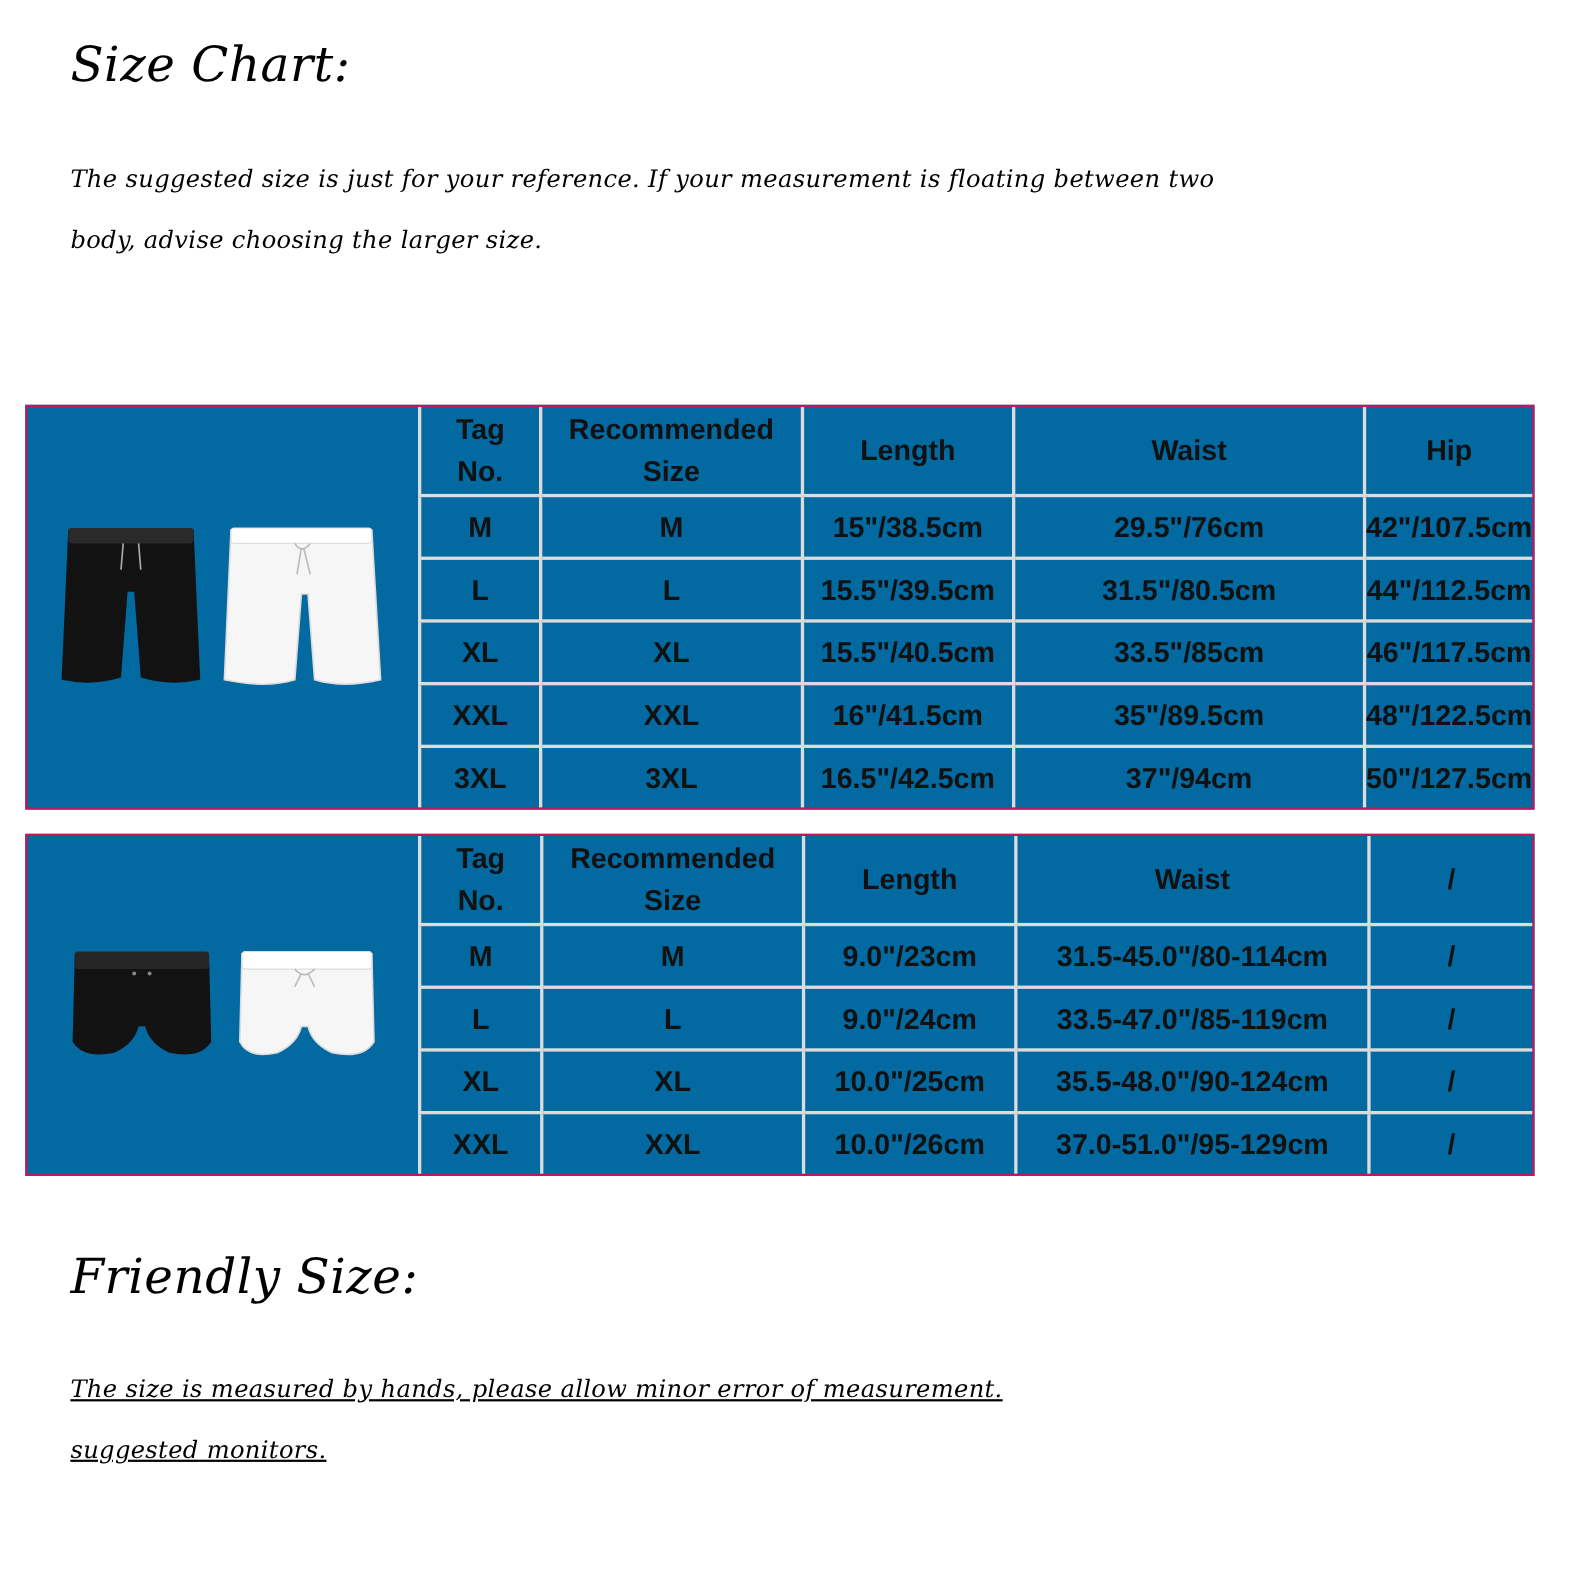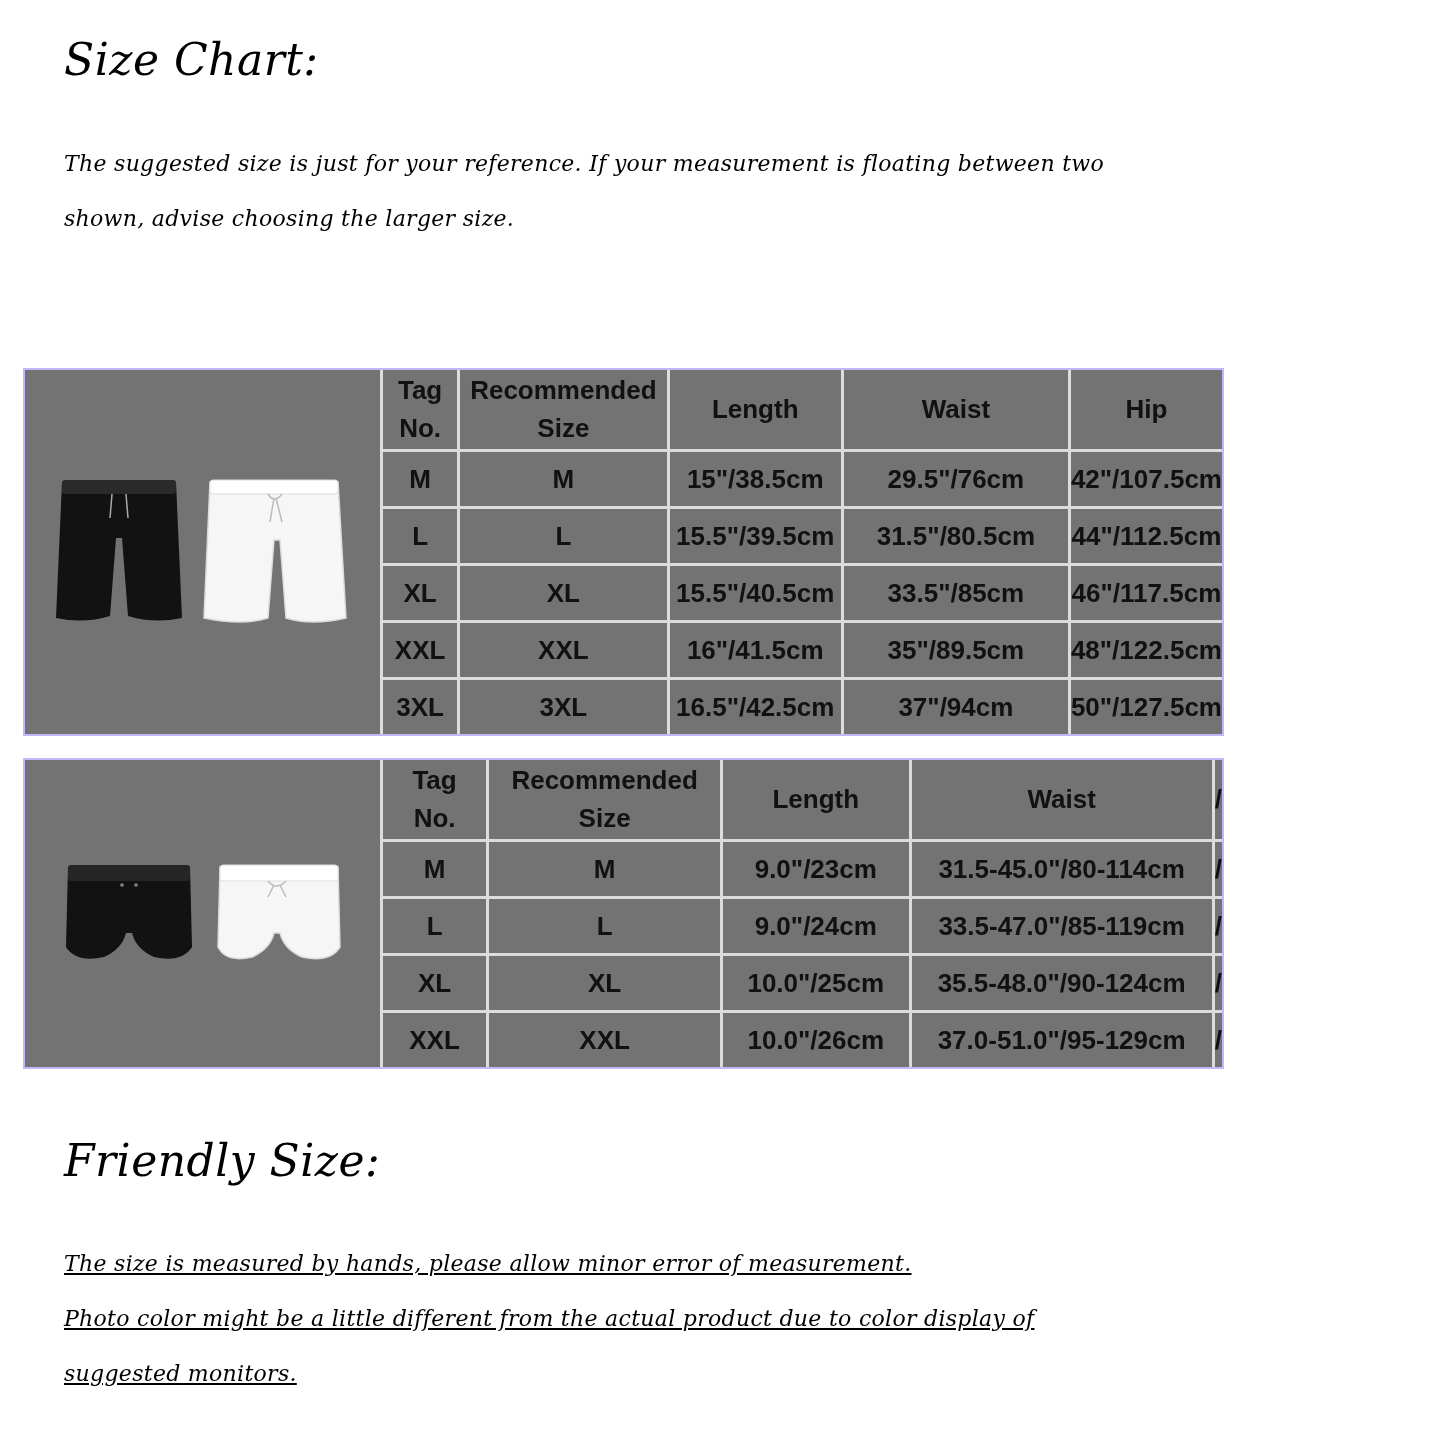--- a/index.html
+++ b/index.html
@@ -5,21 +5,21 @@
   html, body { margin: 0; padding: 0; background: #ffffff; }
   body { width: 1445px; height: 1445px; position: relative; overflow: hidden; }
   .red { color: #000000; font-family: "DejaVu Serif", serif; font-style: italic; }
   .title { position: absolute; left: 64px; font-size: 44px; letter-spacing: 0.5px; }
   #title-size { top: 34px; }
   #title-tips { top: 1135px; }
   .para { position: absolute; left: 64px; font-size: 22px; line-height: 55px; white-space: nowrap; letter-spacing: 0.3px; }
   #intro { top: 136px; }
   #tips { top: 1236px; text-decoration: underline; }
 
-  .tbl { position: absolute; left: 23px; width: 1201px; border: 2px solid #c4b5fd; box-sizing: border-box; display: flex; background:#737373; }
+  .tbl { position: absolute; left: 23px; width: 1372px; border: 2px solid #be185d; box-sizing: border-box; display: flex; background:#0369a1; }
   #tbl1 { top: 368px; height: 368px; }
   #tbl2 { top: 758px; height: 311px; }
   .imgcell { width: 355px; display: flex; align-items: center; justify-content: center; gap: 18px; }
   table.grid { border-collapse: collapse; flex: 1; height: 100%; }
   table.grid td, table.grid th {
     border: 3px solid #dcdcdc; text-align: center; vertical-align: middle;
     font-family: "Liberation Sans", sans-serif; font-weight: bold; font-size: 26px; color: #111;
     padding: 0; line-height: 38px;
   }
   table.grid tr:first-child td, table.grid tr:first-child th { border-top: none; }
@@ -27,21 +27,21 @@
   table.grid td:last-child, table.grid th:last-child { border-right: none; }
   .c-tag { width: 108px; } .c-rec { width: 235px; } .c-len { width: 190px; } .c-waist { width: 318px; }
   #tbl1 tr.head { height: 80px; } #tbl2 tr.head { height: 80px; }
 </style>
 </head>
 <body>
 
 <div id="title-size" class="title red">Size Chart:</div>
 <div id="intro" class="para red">
   <div>The suggested size is just for your reference. If your measurement is floating between two</div>
-  <div>shown, advise choosing the larger size.</div>
+  <div>body, advise choosing the larger size.</div>
 </div>
 
 <div id="tbl1" class="tbl">
   <div class="imgcell">
     <svg width="130" height="148" viewBox="0 0 130 148">
       <path d="M8 4 H122 L128 140 Q100 146 74 138 L68 60 L62 60 L56 138 Q30 146 2 140 Z" fill="#121212"></path>
       <rect x="8" y="2" width="114" height="14" rx="3" fill="#2a2a2a"></rect>
       <line x1="58" y1="16" x2="56" y2="40" stroke="#aaa" stroke-width="1.5"></line>
       <line x1="72" y1="16" x2="74" y2="40" stroke="#aaa" stroke-width="1.5"></line>
     </svg>
@@ -162,15 +162,14 @@
       <td>37.0-51.0"/95-129cm</td>
       <td>/</td>
     </tr>
   </tbody>
     </table>
 </div>
 
 <div id="title-tips" class="title red">Friendly Size:</div>
 <div id="tips" class="para red">
   <div>The size is measured by hands, please allow minor error of measurement.</div>
-  <div>Photo color might be a little different from the actual product due to color display of</div>
   <div>suggested monitors.</div>
 </div>
 
 </body></html>

